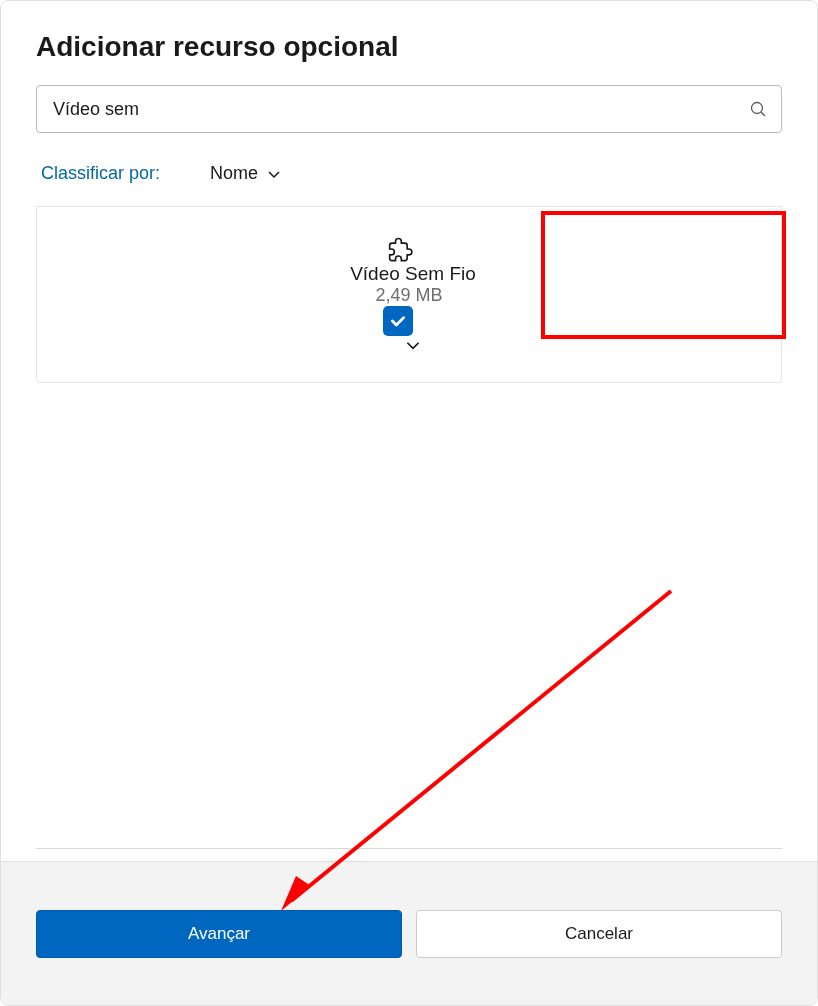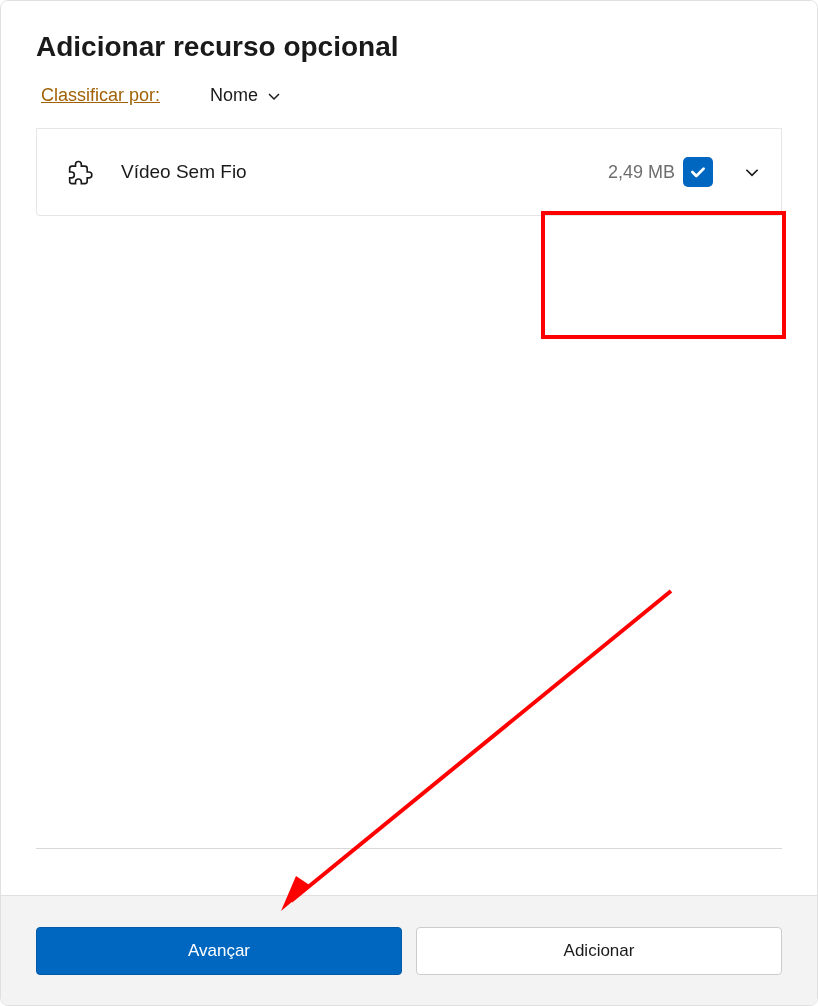--- a/index.html
+++ b/index.html
@@ -54,22 +54,21 @@
     }
     .sort-row {
       display: flex;
       align-items: center;
       gap: 6px;
       font-size: 18px;
       margin-bottom: 22px;
       padding-left: 5px;
     }
     .sort-label {
-      color: #a16207;
-      text-decoration: underline;
+      color: #0369a1;
     }
     .sort-value {
       color: #1a1a1a;
       margin-left: 44px;
     }
     .sort-chevron {
       width: 16px;
       height: 16px;
       color: #1a1a1a;
       margin-left: 2px;
@@ -78,20 +77,21 @@
       border-top: 1px solid #e6e6e6;
     }
     .feature-row {
       display: flex;
       align-items: center;
       padding: 28px 20px 28px 28px;
       border: 1px solid #e6e6e6;
       border-top: none;
       border-radius: 0 0 4px 4px;
       position: relative;
+      flex-direction: column;
     }
     .feature-icon {
       width: 28px;
       height: 28px;
       color: #1a1a1a;
       margin-right: 28px;
     }
     .feature-name {
       font-size: 19px;
       color: #1a1a1a;
@@ -130,21 +130,21 @@
       left: 35px;
       right: 35px;
       height: 1px;
       background: #d8d8d8;
     }
     .dialog-footer {
       position: absolute;
       bottom: 0;
       left: 0;
       right: 0;
-      height: 110px;
+      height: 144px;
       background: #f3f3f3;
       border-top: 1px solid #e0e0e0;
       display: flex;
       align-items: center;
       padding: 16px 35px;
       gap: 14px;
     }
     .btn {
       flex: 1;
       height: 48px;
@@ -174,20 +174,29 @@
       position: absolute;
       pointer-events: none;
     }
   </style>
 </head>
 <body>
 
 <div class="dialog-content">
   <h1 class="dialog-title">Adicionar recurso opcional</h1>
 
+  <div class="search-wrapper">
+    <input type="text" class="search-box" value="Vídeo sem" style="">
+    <span class="search-icon">
+      <svg viewBox="0 0 16 16" fill="none" stroke="currentColor" stroke-width="1.3">
+        <circle cx="7" cy="7" r="5.5"></circle>
+        <line x1="11" y1="11" x2="15" y2="15"></line>
+      </svg>
+    </span>
+  </div>
 
   <div class="sort-row">
     <span class="sort-label">Classificar por:</span>
     <span class="sort-value">Nome</span>
     <span class="sort-chevron">
       <svg viewBox="0 0 16 16" fill="none" stroke="currentColor" stroke-width="1.5">
         <polyline points="3,6 8,11 13,6"></polyline>
       </svg>
     </span>
   </div>
@@ -212,20 +221,20 @@
         </svg>
       </span>
     </div>
   </div>
 </div>
 
 <div class="footer-separator"></div>
 
 <div class="dialog-footer">
   <button class="btn btn-primary">Avançar</button>
-  <button class="btn btn-secondary">Adicionar</button>
+  <button class="btn btn-secondary">Cancelar</button>
 </div>
 
 <div class="annotation-box" style="top:210px; left:540px; width:245px; height:128px;"></div>
 <svg class="annotation-arrow" style="top:585px; left:275px; width:400px; height:330px;" viewBox="0 0 400 330">
   <line x1="395" y1="5" x2="15" y2="315" stroke="#ff0000" stroke-width="4"></line>
   <polygon points="5,325 35,300 20,290" fill="#ff0000"></polygon>
 </svg>
 
 </body></html>

